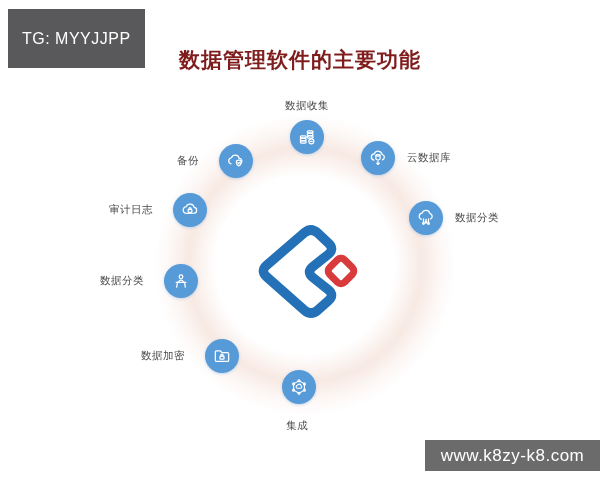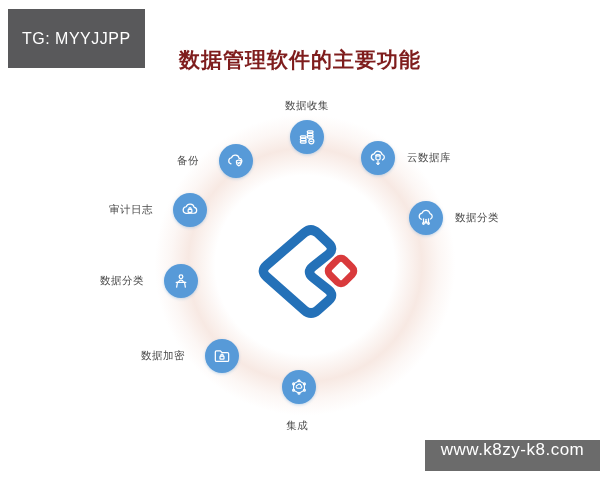--- a/index.html
+++ b/index.html
@@ -43,21 +43,21 @@
   .n2{left:409px;top:201px;}
   .n3{left:411px;top:276px;}
   .n4{left:368px;top:338px;}
   .n5{left:282px;top:370px;}
   .n6{left:205px;top:339px;}
   .n7{left:164px;top:264px;}
   .n8{left:173px;top:193px;}
   .n9{left:219px;top:144px;}
   .watermark{
     position:absolute;right:0;top:440px;width:175px;height:31px;background:#6b6b6b;
-    color:#fff;font-size:17px;display:flex;align-items:flex-start;justify-content:center;
+    color:#fff;font-size:17px;display:flex;align-items:center;justify-content:center;
     letter-spacing:.5px;
   }
 </style>
 </head>
 <body>
 
 <div class="stage">
 
   <div class="badge">
     <span>TG: MYYJJPP</span>

